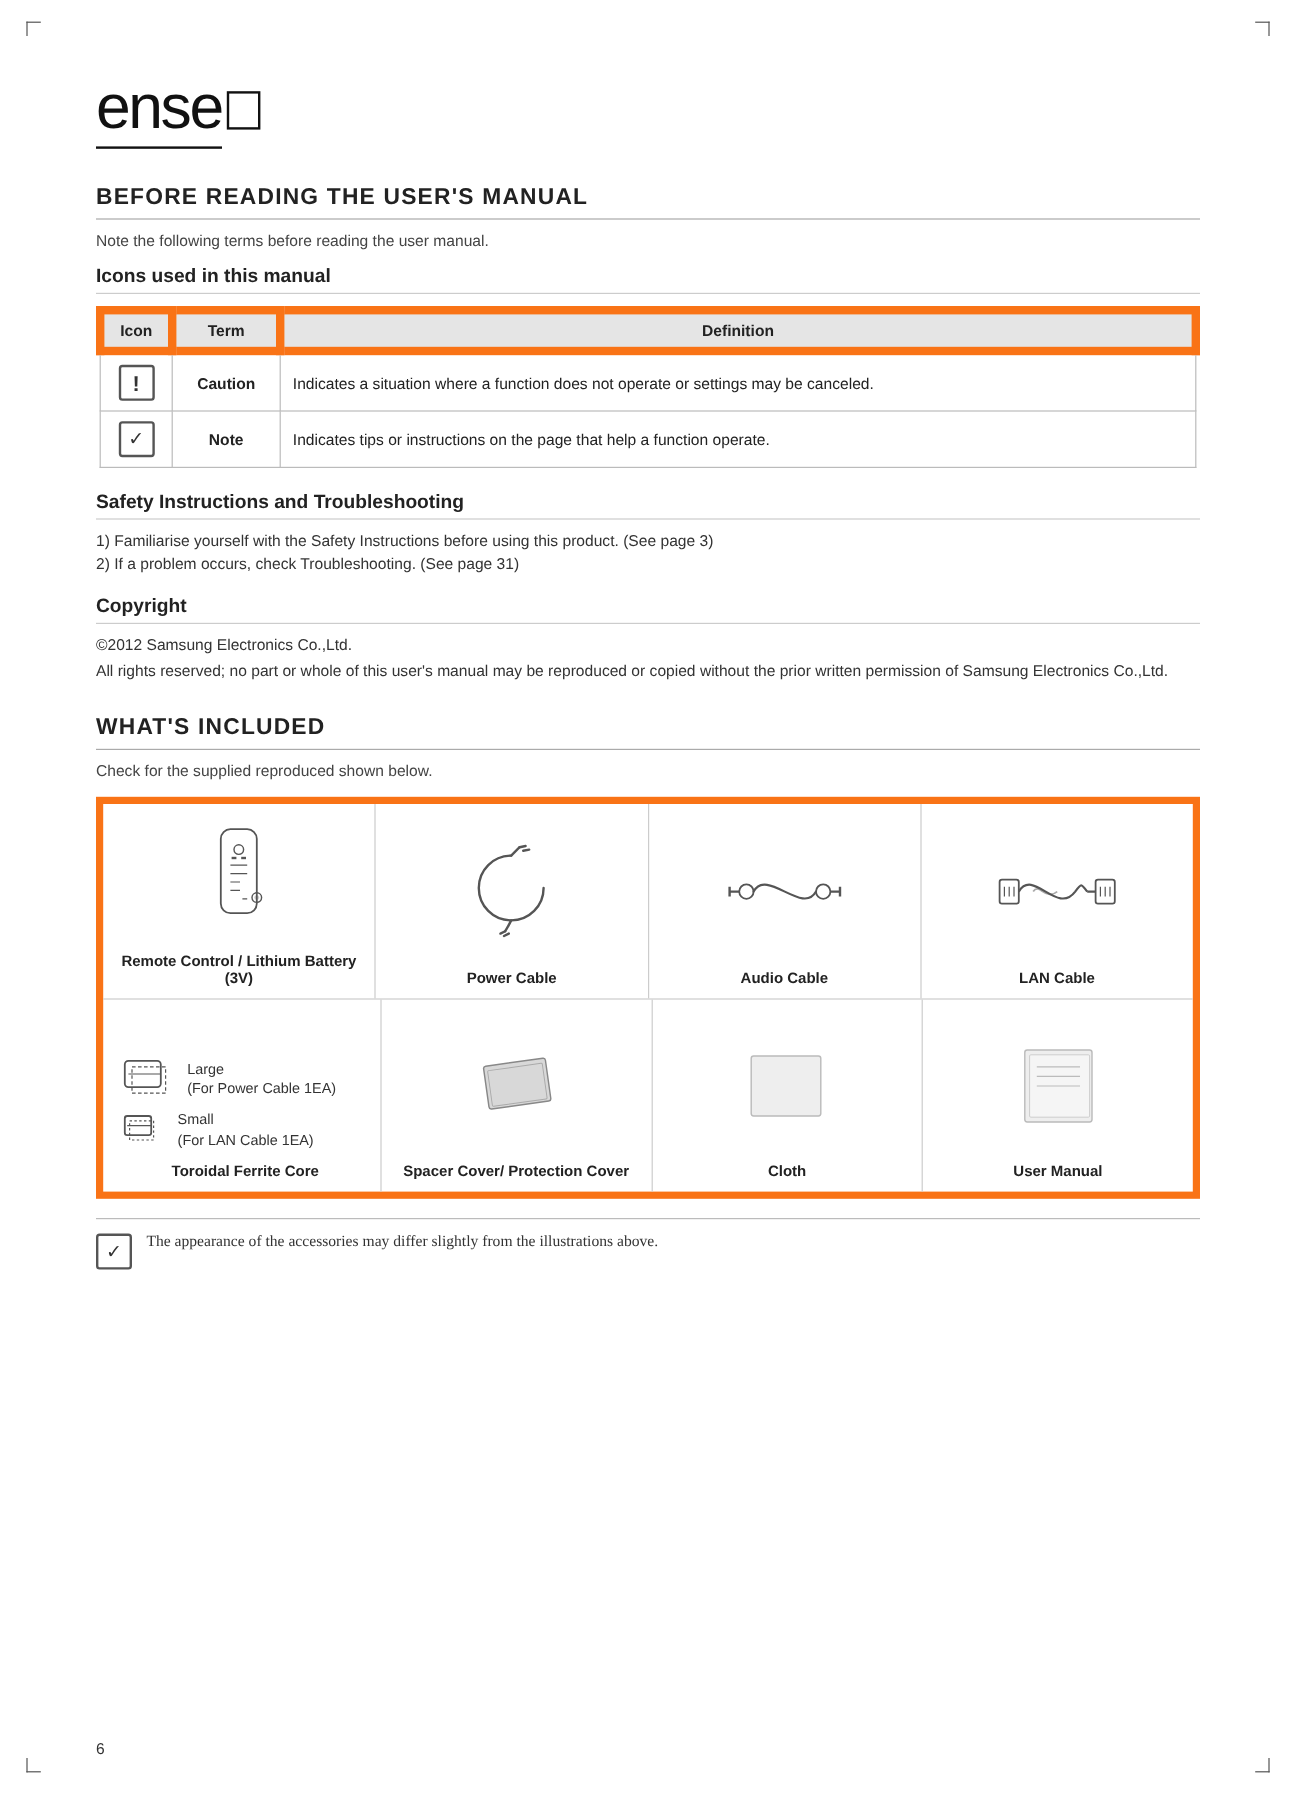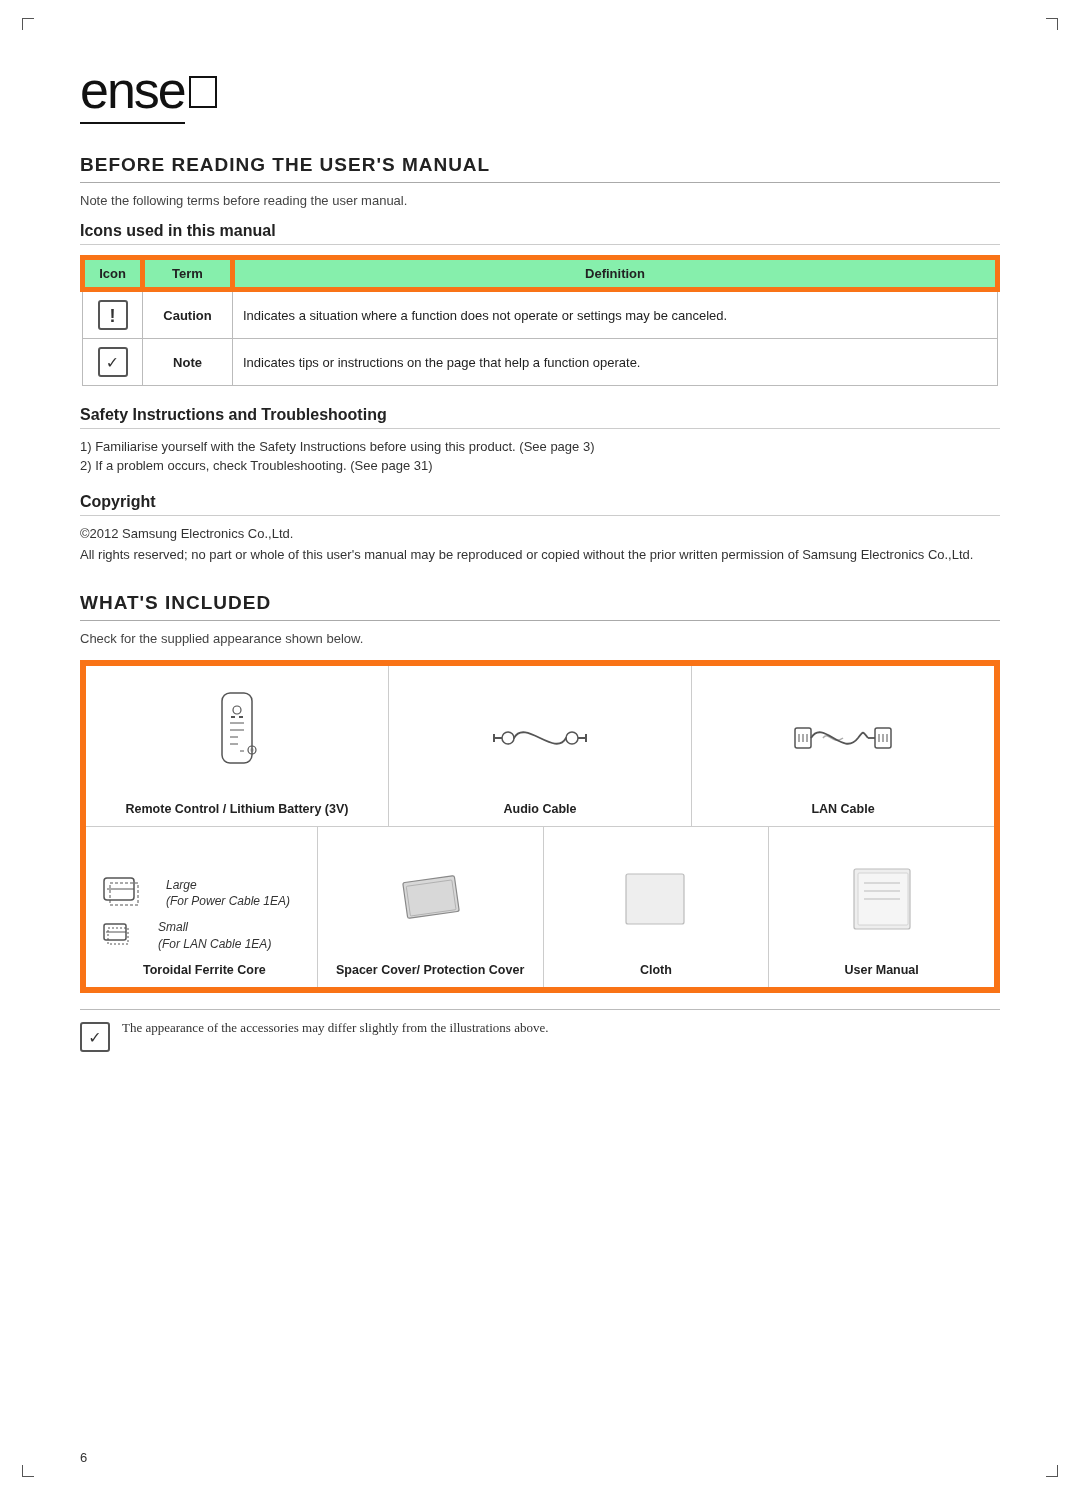--- a/index.html
+++ b/index.html
@@ -65,22 +65,22 @@
     }
 
     
     .icons-table {
       width: 100%;
       border-collapse: collapse;
       margin-bottom: 20px;
       font-size: 13px;
     }
     .icons-table th {
-      background: #86efac;
-      border: 5px solid #f97316;
+      background: #e5e5e5;
+      border: 7px solid #f97316;
       padding: 6px 10px;
       text-align: center;
       font-weight: 700;
       font-size: 13px;
     }
     .icons-table th.def-col {
       text-align: center;
     }
     .icons-table td {
       border: 1px solid #bbb;
@@ -265,23 +265,22 @@
       display: flex;
       flex-direction: column;
       align-items: flex-start;
       justify-content: flex-end;
       padding: 10px 10px 10px 16px;
       min-height: 160px;
     }
     .toroidal-sub {
       display: flex;
       align-items: center;
-      gap: 20px;
+      gap: 10px;
       margin-bottom: 6px;
-      font-style: italic;
     }
     .toroidal-sub-text {
       font-size: 12px;
       color: #333;
       line-height: 1.4;
     }
     .toroidal-label {
       font-size: 12.5px;
       font-weight: 600;
       color: #222;
@@ -347,21 +346,21 @@
 
     <div>
       <div class="section-subtitle">Copyright</div>
       <p class="copyright-text">©2012 Samsung Electronics Co.,Ltd.</p>
       <p class="copyright-text">All rights reserved; no part or whole of this user's manual may be reproduced or copied without the prior written permission of Samsung Electronics Co.,Ltd.</p>
     </div>
   </div>
 
   <div class="whats-included">
     <div class="section-title">WHAT'S INCLUDED</div>
-    <p class="section-desc">Check for the supplied appearance shown below.</p>
+    <p class="section-desc">Check for the supplied reproduced shown below.</p>
 
     <div class="accessories-grid">
 
       <div class="accessories-row">
 
         <div class="accessory-cell">
           <div class="accessory-img">
             <svg width="70" height="100" viewBox="0 0 70 100">
               <rect x="20" y="5" width="30" height="70" rx="8" ry="8" fill="none" stroke="#555" stroke-width="1.5"></rect>
               <circle cx="35" cy="22" r="4" fill="none" stroke="#555" stroke-width="1.2"></circle>
@@ -374,20 +373,35 @@
               <circle cx="50" cy="62" r="4" fill="none" stroke="#555" stroke-width="1.2"></circle>
 
               <circle cx="50" cy="62" r="2" fill="#555" opacity="0.3"></circle>
 
               <line x1="38" y1="63" x2="42" y2="63" stroke="#555" stroke-width="1"></line>
             </svg>
           </div>
           <div class="accessory-label">Remote Control / Lithium Battery (3V)</div>
         </div>
 
+        <div class="accessory-cell">
+          <div class="accessory-img">
+            <svg width="90" height="90" viewBox="0 0 90 90">
+
+              <path d="M45,15 C30,15 18,27 18,42 C18,57 30,69 45,69 C60,69 72,57 72,42" fill="none" stroke="#555" stroke-width="2" stroke-linecap="round"></path>
+              <path d="M45,69 C45,69 42,75 40,78" fill="none" stroke="#555" stroke-width="2" stroke-linecap="round"></path>
+              <path d="M45,15 C45,15 50,10 52,8" fill="none" stroke="#555" stroke-width="2" stroke-linecap="round"></path>
+              <line x1="40" y1="78" x2="36" y2="80" stroke="#555" stroke-width="2" stroke-linecap="round"></line>
+              <line x1="43" y1="80" x2="39" y2="82" stroke="#555" stroke-width="2" stroke-linecap="round"></line>
+              <line x1="52" y1="8" x2="57" y2="7" stroke="#555" stroke-width="2" stroke-linecap="round"></line>
+              <line x1="55" y1="11" x2="60" y2="10" stroke="#555" stroke-width="2" stroke-linecap="round"></line>
+            </svg>
+          </div>
+          <div class="accessory-label">Power Cable</div>
+        </div>
 
         <div class="accessory-cell">
           <div class="accessory-img">
             <svg width="100" height="80" viewBox="0 0 100 80">
 
               <circle cx="18" cy="40" r="6" fill="none" stroke="#555" stroke-width="1.5"></circle>
               <line x1="12" y1="40" x2="4" y2="40" stroke="#555" stroke-width="2"></line>
               <line x1="4" y1="36" x2="4" y2="44" stroke="#555" stroke-width="2"></line>
               <path d="M24,40 C35,20 65,60 76,40" fill="none" stroke="#555" stroke-width="1.8" stroke-linecap="round"></path>
               <circle cx="82" cy="40" r="6" fill="none" stroke="#555" stroke-width="1.5"></circle>

